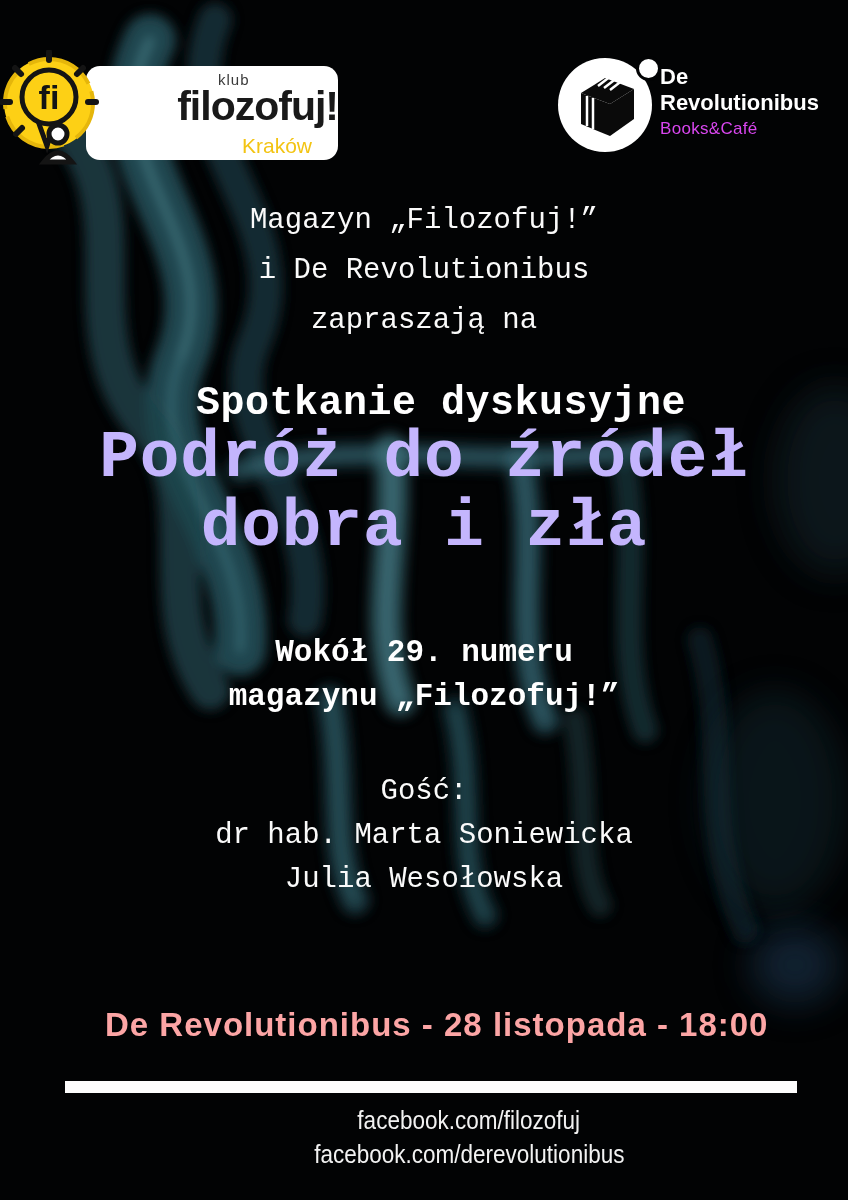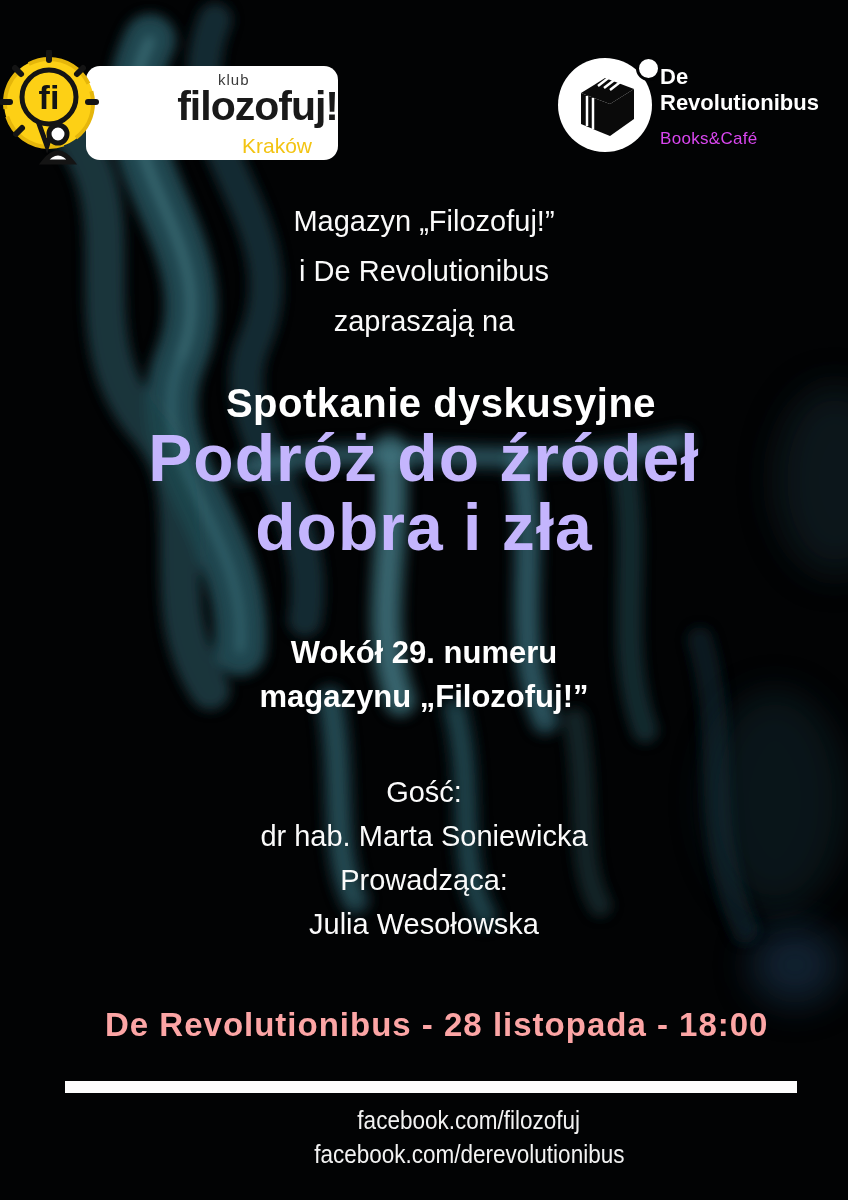--- a/index.html
+++ b/index.html
@@ -32,25 +32,25 @@
   .derev-circle{
     position:absolute;left:558px;top:58px;width:94px;height:94px;
     background:#fff;border-radius:50%;
   }
   .derev-dot{
     position:absolute;left:636px;top:56px;width:19px;height:19px;
     background:#fff;border-radius:50%;border:3px solid #020304;
   }
   .derev-text{position:absolute;left:660px;top:66px;line-height:1;}
   .derev-l1{font-size:22px;font-weight:bold;margin:0 0 4px 0;}
-  .derev-l2{font-size:22px;font-weight:bold;margin:0 0 16px 0;}
+  .derev-l2{font-size:22px;font-weight:bold;margin:0 0 6px 0;}
   .derev-l3{font-size:17px;font-weight:400;letter-spacing:.3px;color:#d946ef;margin:0;}
 
   
-  .cline{position:absolute;left:0;width:100%;text-align:center;}
+  .cline{position:absolute;left:0;width:100%;text-align:center;font-family:Liberation Mono, monospace;}
   .intro{top:196px;font-size:29px;font-weight:400;line-height:50px;color:#fafafa;}
   .event-type{top:381px;font-size:40px;font-weight:bold;letter-spacing:.5px;padding-left:17px;}
   .big-title{
     top:424px;font-size:66px;font-weight:bold;line-height:69px;
     color:#c4b5fd;letter-spacing:1px;
   }
   .subtitle{top:631px;font-size:31px;font-weight:bold;line-height:44px;}
   .people{top:770px;font-size:29px;font-weight:400;line-height:44px;color:#fafafa;}
 
   
@@ -170,21 +170,20 @@
   </div>
 
   <div class="cline subtitle">
     <div>Wokół 29. numeru</div>
     <div>magazynu „Filozofuj!”</div>
   </div>
 
   <div class="cline people">
     <div>Gość:</div>
     <div>dr hab. Marta Soniewicka</div>
-    <div>Prowadząca:</div>
     <div>Julia Wesołowska</div>
   </div>
 
   <div class="details-line">De Revolutionibus - 28 listopada - 18:00</div>
 
   <div class="white-bar"></div>
 
   <div class="footer">
     <div><span>facebook.com/filozofuj</span></div>
     <div><span>facebook.com/derevolutionibus</span></div>

